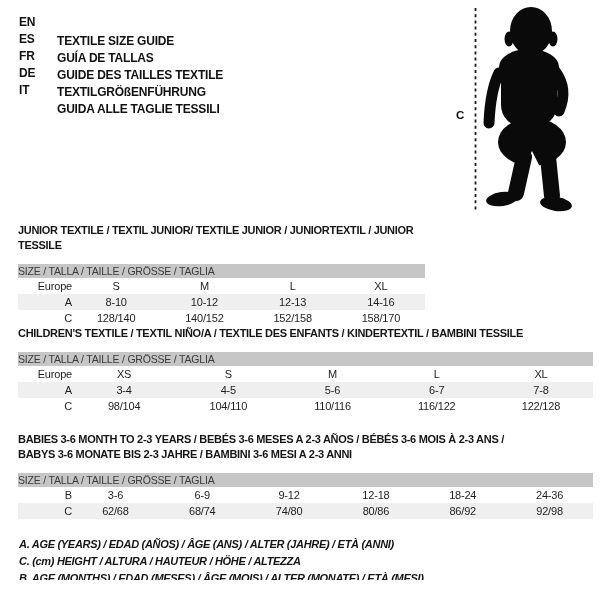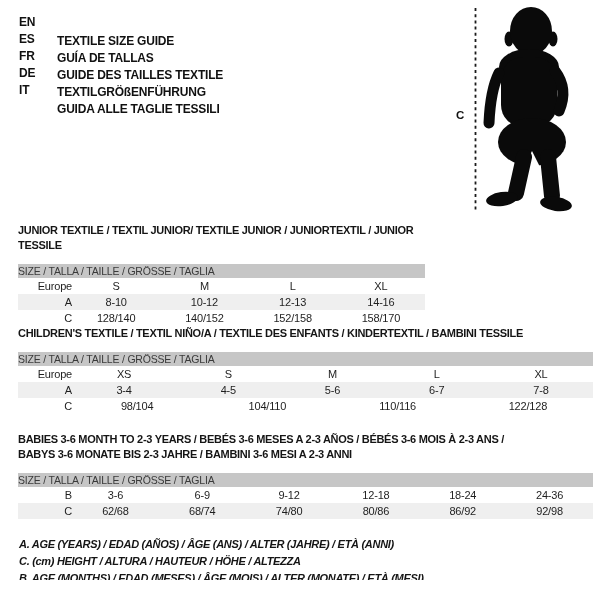--- a/index.html
+++ b/index.html
@@ -136,20 +136,21 @@
           <div class="tcell">4-5</div>
           <div class="tcell">5-6</div>
           <div class="tcell">6-7</div>
           <div class="tcell">7-8</div>
         </div>
         <div class="trow">
           <div class="tlabel">C</div>
           <div class="tcell">98/104</div>
           <div class="tcell">104/110</div>
           <div class="tcell">110/116</div>
+          <div class="tcell">116/122</div>
           <div class="tcell">122/128</div>
         </div>
       </div>
   </section>
 
   <section class="size-table" style="top:425px;width:575px">
     <div class="table-title">BABIES 3-6 MONTH TO 2-3 YEARS / BEBÉS 3-6 MESES A 2-3 AÑOS / BÉBÉS 3-6 MOIS À 2-3 ANS /
 BABYS 3-6 MONATE BIS 2-3 JAHRE / BAMBINI 3-6 MESI A 2-3 ANNI</div>
     <div class="size-bar">SIZE / TALLA / TAILLE / GRÖSSE / TAGLIA</div>
     <div class="table-rows">

